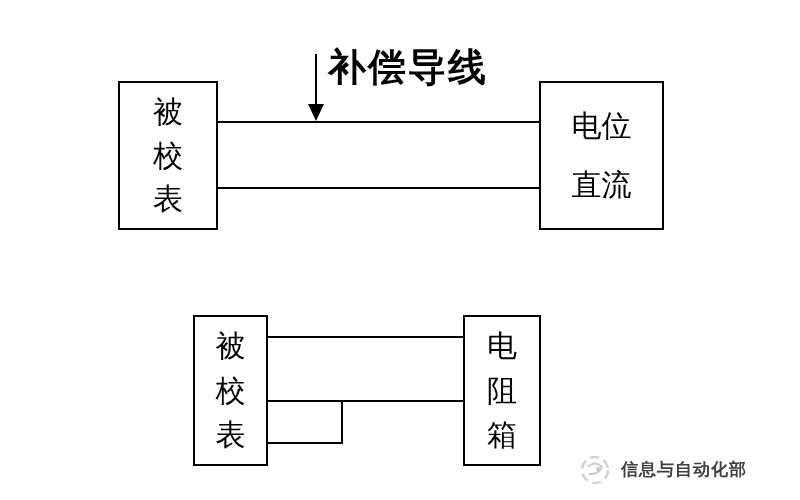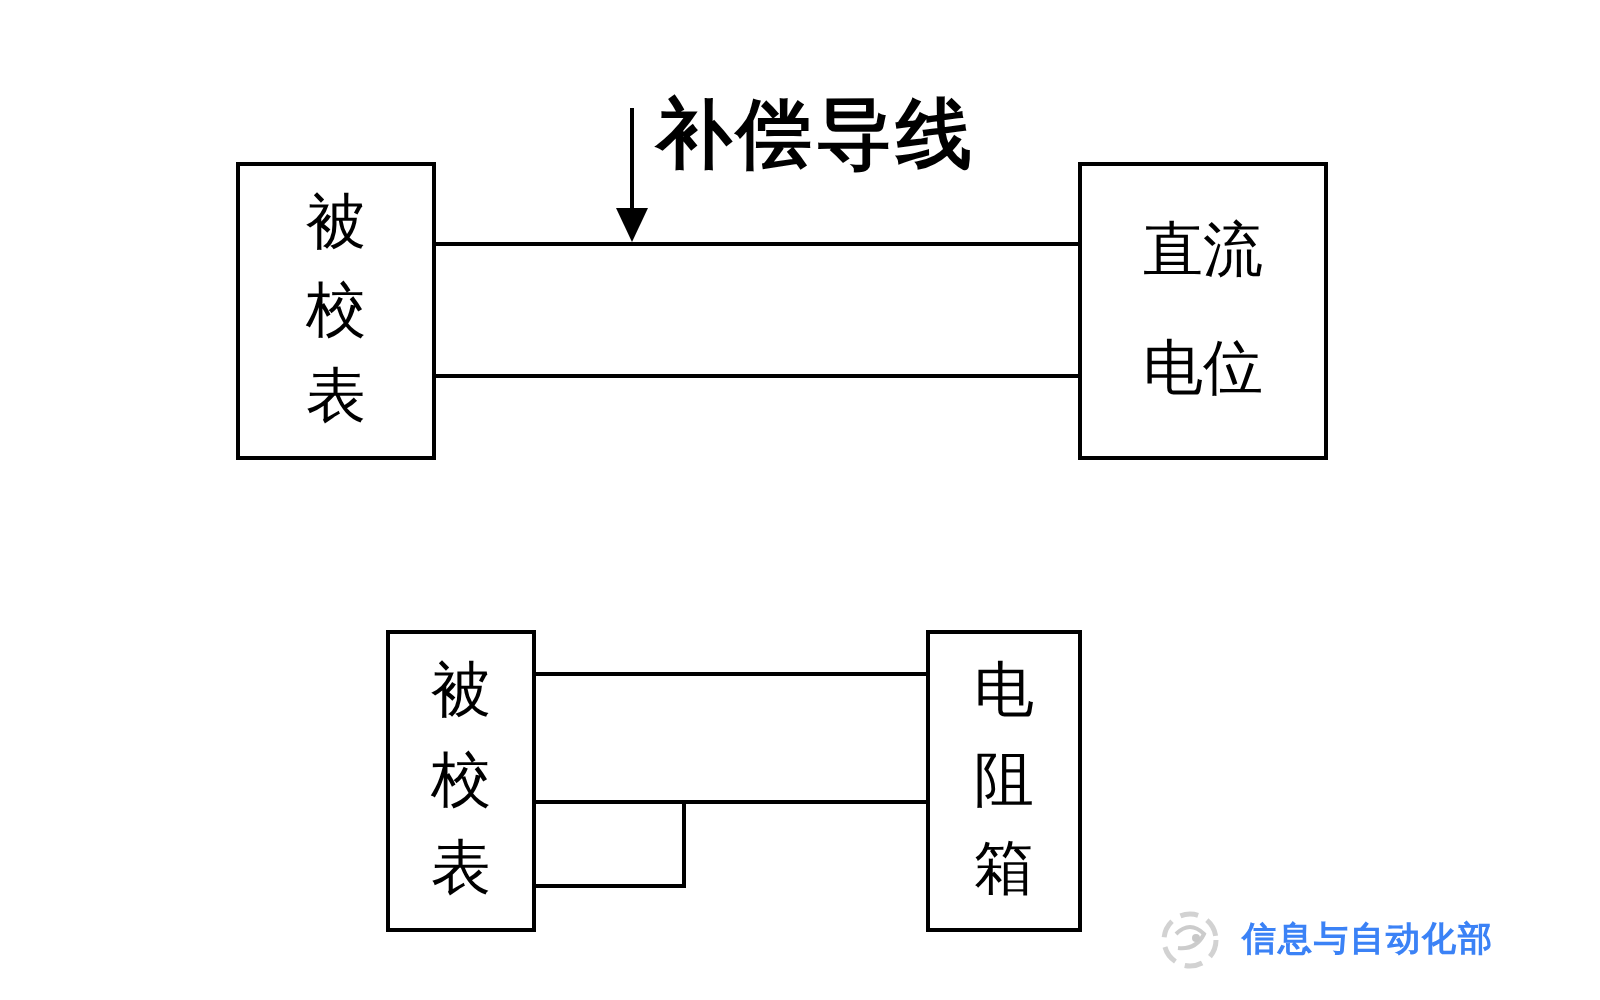--- a/index.html
+++ b/index.html
@@ -52,21 +52,21 @@
     position:absolute;
     left:576px;top:450px;
     display:flex;
     align-items:center;
     gap:7px;
   }
   .wm-text{
     font-size:17px;
     font-weight:bold;
     letter-spacing:1px;
-    color:#3b82f6;
+    color:#404040;
     text-shadow:1px 1px 0 rgba(255,255,255,0.9);
     white-space:nowrap;
     font-family:"Liberation Sans", sans-serif;
   }
 </style>
 </head>
 <body>
 
 <div class="canvas">
 
@@ -75,22 +75,22 @@
   <div class="arrow-shaft"></div>
   <div class="arrow-head"></div>
 
   <div class="box" style="left:118px;top:81px;width:100px;height:149px;">
     <span class="ch">被</span>
     <span class="ch">校</span>
     <span class="ch">表</span>
   </div>
 
   <div class="box" style="left:539px;top:81px;width:125px;height:149px;">
+    <span class="ch">电位</span>
     <span class="ch">直流</span>
-    <span class="ch">电位</span>
   </div>
 
   <div class="hline" style="left:216px;top:121px;width:324px;"></div>
   <div class="hline" style="left:216px;top:187px;width:324px;"></div>
 
   <div class="box" style="left:193px;top:315px;width:75px;height:151px;">
     <span class="ch">被</span>
     <span class="ch">校</span>
     <span class="ch">表</span>
   </div>

